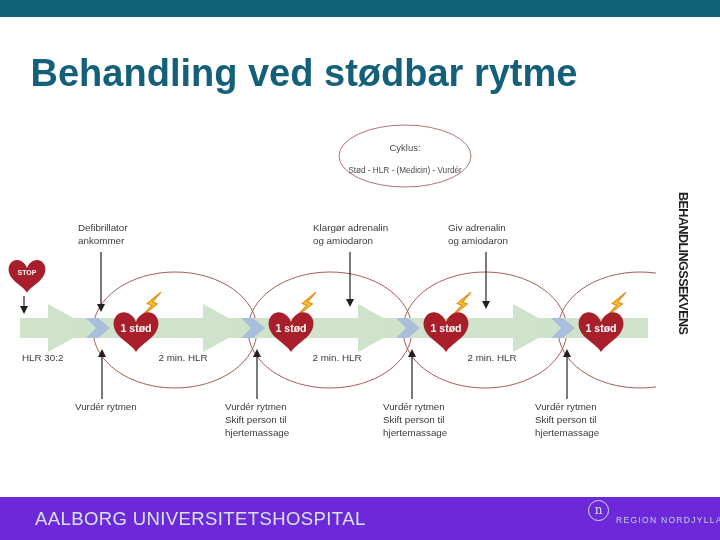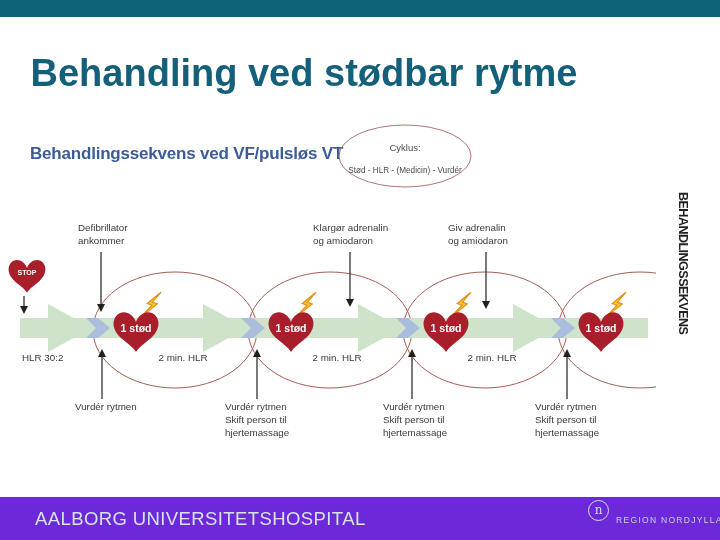--- a/index.html
+++ b/index.html
@@ -49,21 +49,20 @@
 </style>
 </head>
 <body>
 
 <div id="slide">
 
   <div class="topbar"></div>
 
   <div class="slide-title">Behandling ved stødbar rytme</div>
 
-  <div class="diagram-heading">Behandlingssekvens ved VF/pulsløs VT</div>
 
   <svg class="diagram-svg" viewBox="0 0 720 540" xmlns="http://www.w3.org/2000/svg">
     <defs>
       <clipPath id="clip4">
           <rect x="556" y="255" width="100" height="155"></rect>
         </clipPath>
       <path id="heartShape" d="M0,-6 C-3,-15 -13,-19 -19,-13 C-25,-7 -23,3 -15,10 C-8,16 -3,19 0,24 C3,19 8,16 15,10 C23,3 25,-7 19,-13 C13,-19 3,-15 0,-6 Z"></path>
       <path id="boltShape" d="M9,0 L-3,13 L2,14 L-8,28 L7,12 L2,11 Z"></path>
     </defs>
 

